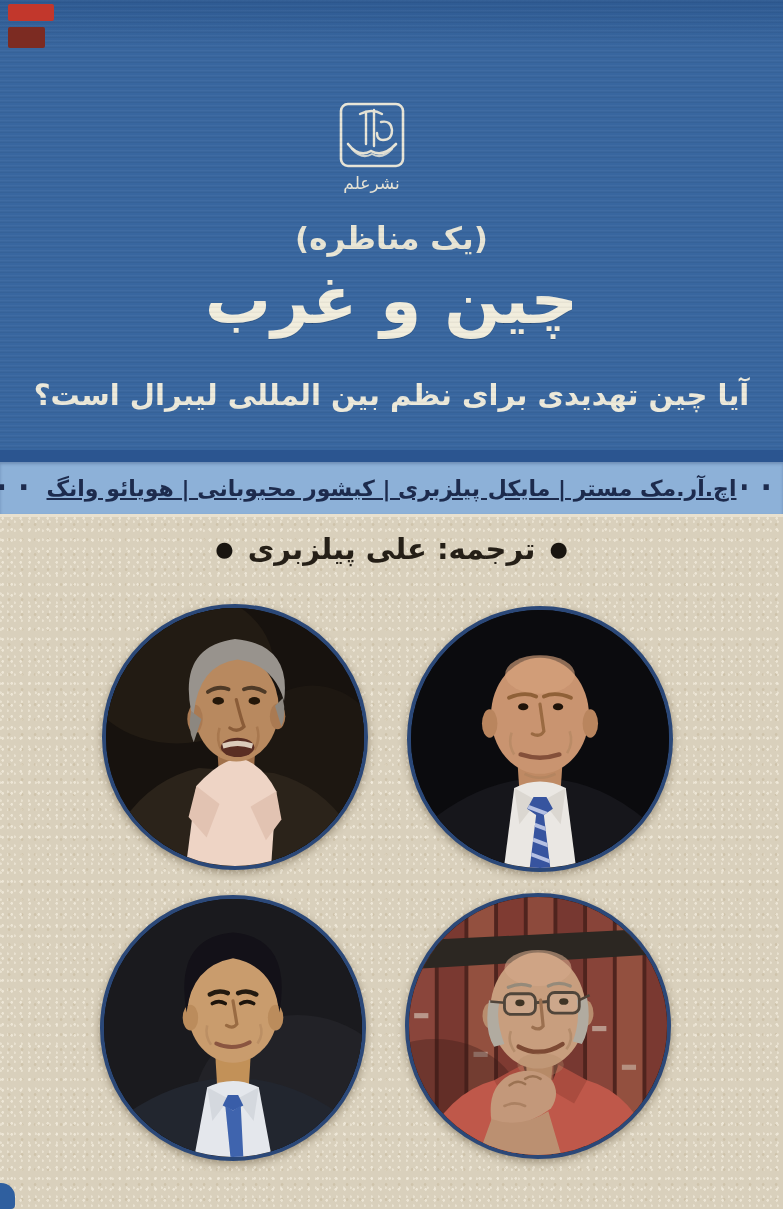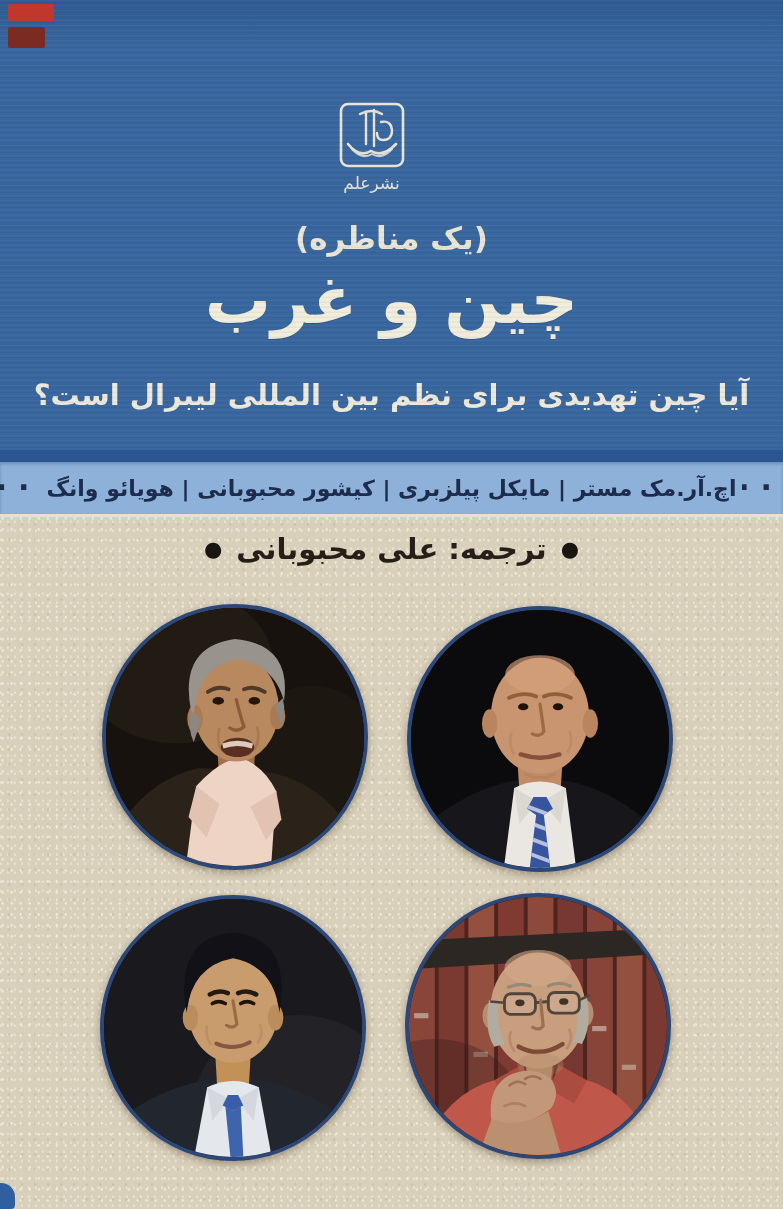--- a/index.html
+++ b/index.html
@@ -44,21 +44,21 @@
     display:flex; align-items:center; direction:rtl; overflow:hidden;
     box-shadow: inset 0 2px 3px rgba(20,40,80,0.25);
   }
   .leader {
     flex:1 1 0; overflow:hidden; white-space:nowrap;
     font-size:30px; font-weight:bold; letter-spacing:11px;
     color: var(--band-text-navy,#1d2b4d); line-height:48px;
   }
   .authors-names {
     flex:0 0 auto; white-space:nowrap; padding:0 6px;
-    font-size:22px; font-weight:bold; color: var(--band-text-navy,#1d2b4d);
+    font-size:22px; font-weight:bold; color: var(--band-text-navy,#1d2b4d); text-decoration: underline;
   }
 
   
   .beige-section {
     position:absolute; left:0; top:514px; width:783px; height:695px;
     background-color: var(--beige,#d9d0bc);
     background-image:
       radial-gradient(circle at 30% 40%, rgba(245,239,225,0.7) 1px, transparent 1.6px),
       radial-gradient(circle at 70% 70%, rgba(188,172,140,0.35) 1px, transparent 1.8px),
       radial-gradient(circle at 10% 85%, rgba(245,239,225,0.55) 1px, transparent 1.5px);
@@ -120,21 +120,21 @@
   <section class="authors-band">
     <span class="leader">························</span>
     <span class="authors-names">اچ.آر.مک مستر | مایکل پیلزبری | کیشور محبوبانی | هویائو وانگ</span>
     <span class="leader">························</span>
   </section>
 
   <section class="beige-section">
 
     <div class="translator-line">
       <span class="bullet">●</span>
-      <span>ترجمه: علی محبوبانی</span>
+      <span>ترجمه: علی پیلزبری</span>
       <span class="bullet">●</span>
     </div>
 
     <div class="portrait p-tl">
       <svg viewBox="0 0 200 200">
         <rect width="200" height="200" fill="#17120e"></rect>
         <ellipse cx="55" cy="45" rx="75" ry="60" fill="#221b13"></ellipse>
         <ellipse cx="160" cy="130" rx="60" ry="70" fill="#1d1711"></ellipse>
         <path d="M4 200 L14 164 Q36 132 72 124 L130 128 Q168 138 188 170 L194 200 Z" fill="#2b231a"></path>
         <path d="M86 104 L116 104 L114 138 Q100 148 88 138 Z" fill="#a1714b"></path>

